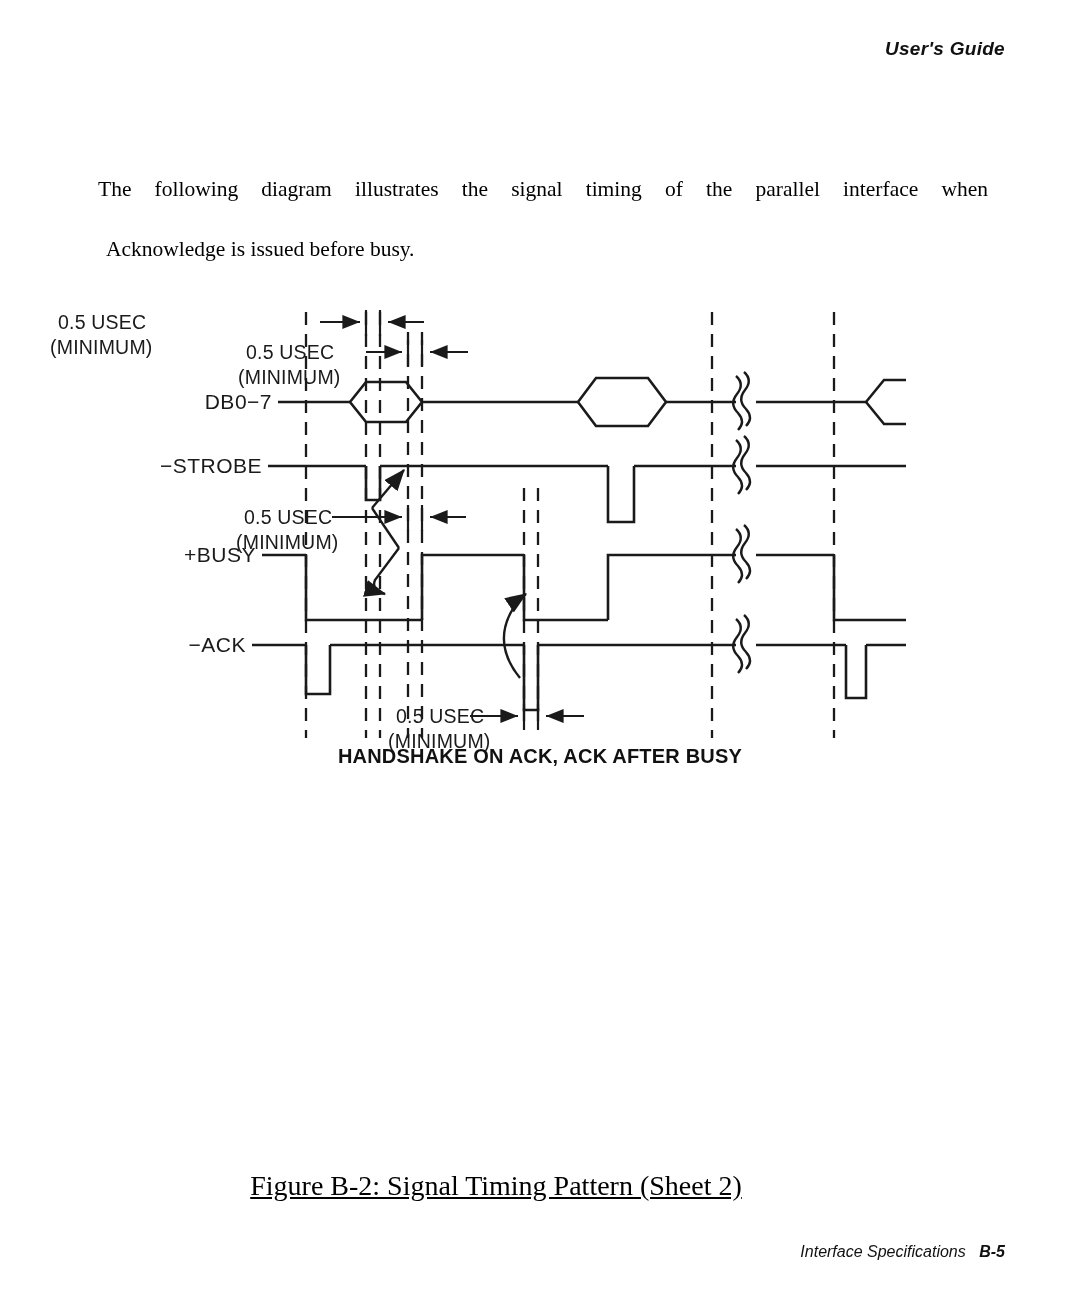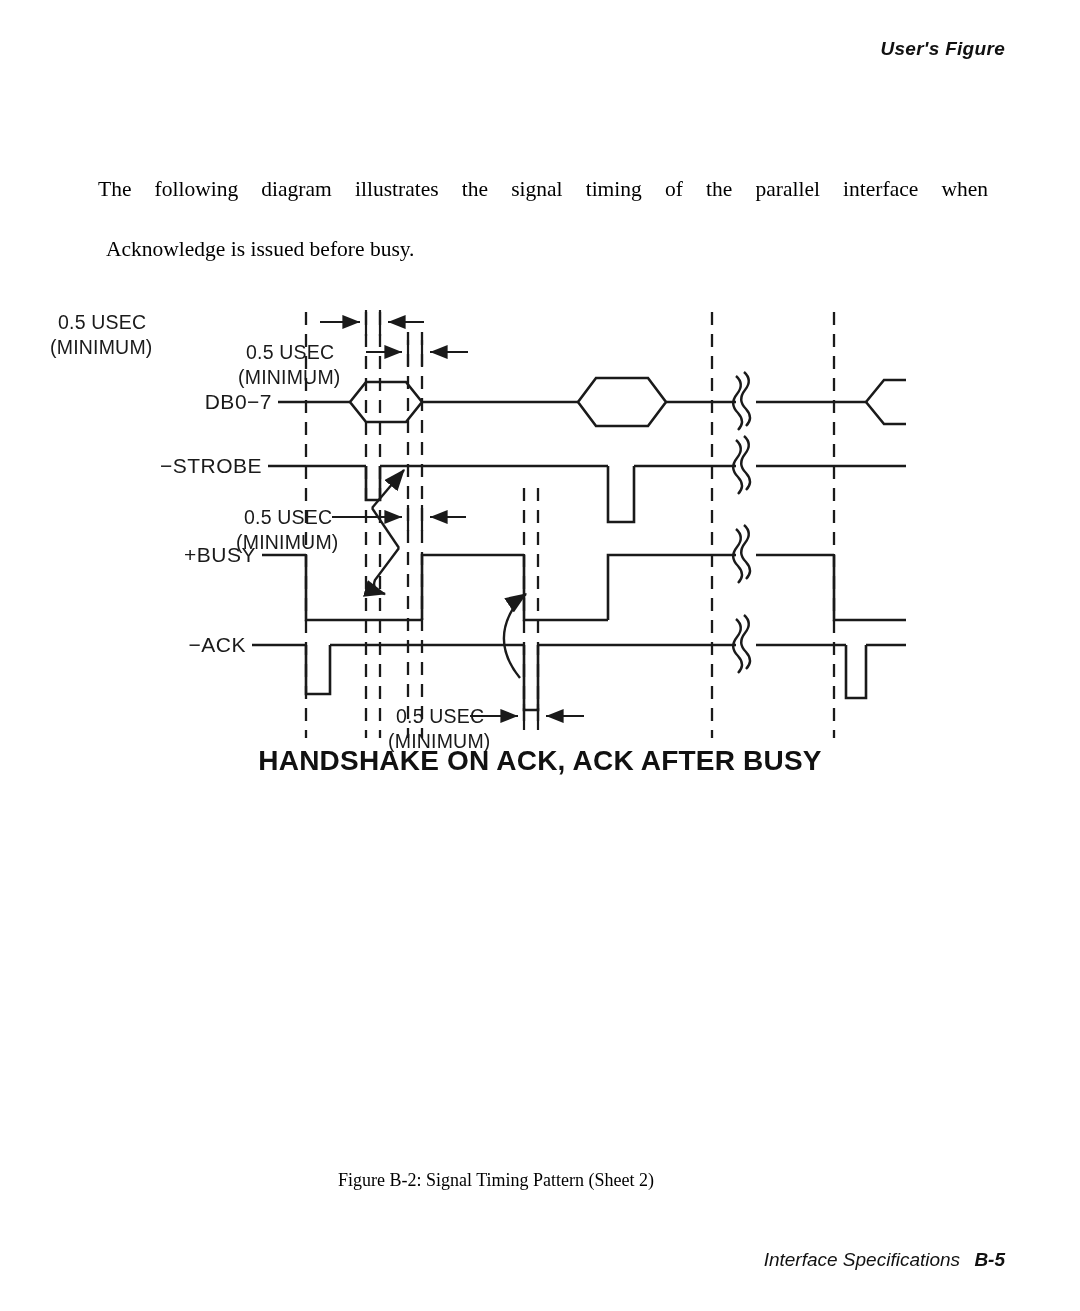--- a/index.html
+++ b/index.html
@@ -67,62 +67,63 @@
     left: 0;
   }
   .diag-title {
     position: absolute;
     top: 455px;
     left: 0;
     width: 1080px;
     text-align: center;
     font-family: "Liberation Sans", "DejaVu Sans", sans-serif;
     font-weight: bold;
-    font-size: 28px;
+    font-size: 20px;
     letter-spacing: 0.2px;
     color: #111;
   }
 
   
   .fig-caption {
     position: absolute;
     top: 880px;
     left: 0;
     width: 992px;
     text-align: center;
-    font-size: 18px;
+    font-size: 28px;
+    text-decoration: underline;
   }
 
   
   .footer {
     position: absolute;
-    bottom: 40px;
+    bottom: 50px;
     right: 75px;
     font-family: "Liberation Sans", "DejaVu Sans", sans-serif;
     font-style: italic;
-    font-size: 19px;
+    font-size: 16px;
     color: #111;
   }
   .footer .page-num {
     font-weight: bold;
     margin-left: 9px;
   }
 
   
   svg.timing text {
     font-family: "Liberation Sans", "DejaVu Sans", sans-serif;
     fill: #1a1a1a;
   }
   .sig-label { font-size: 21px; letter-spacing: 0.5px; }
   .annot { font-size: 19.5px; letter-spacing: 0.2px; }
 </style>
 </head>
 <body>
 
-<div class="running-head">User's Figure</div>
+<div class="running-head">User's Guide</div>
 
 <p class="intro">
   <span class="line1">The following diagram illustrates the signal timing of the parallel interface when</span>
   <span class="line2">Acknowledge is issued before busy.</span>
 </p>
 
 <div class="figure-wrap">
 
   <div class="diagram-holder">
     <svg class="timing" width="1080" height="510" viewBox="0 0 1080 510">

